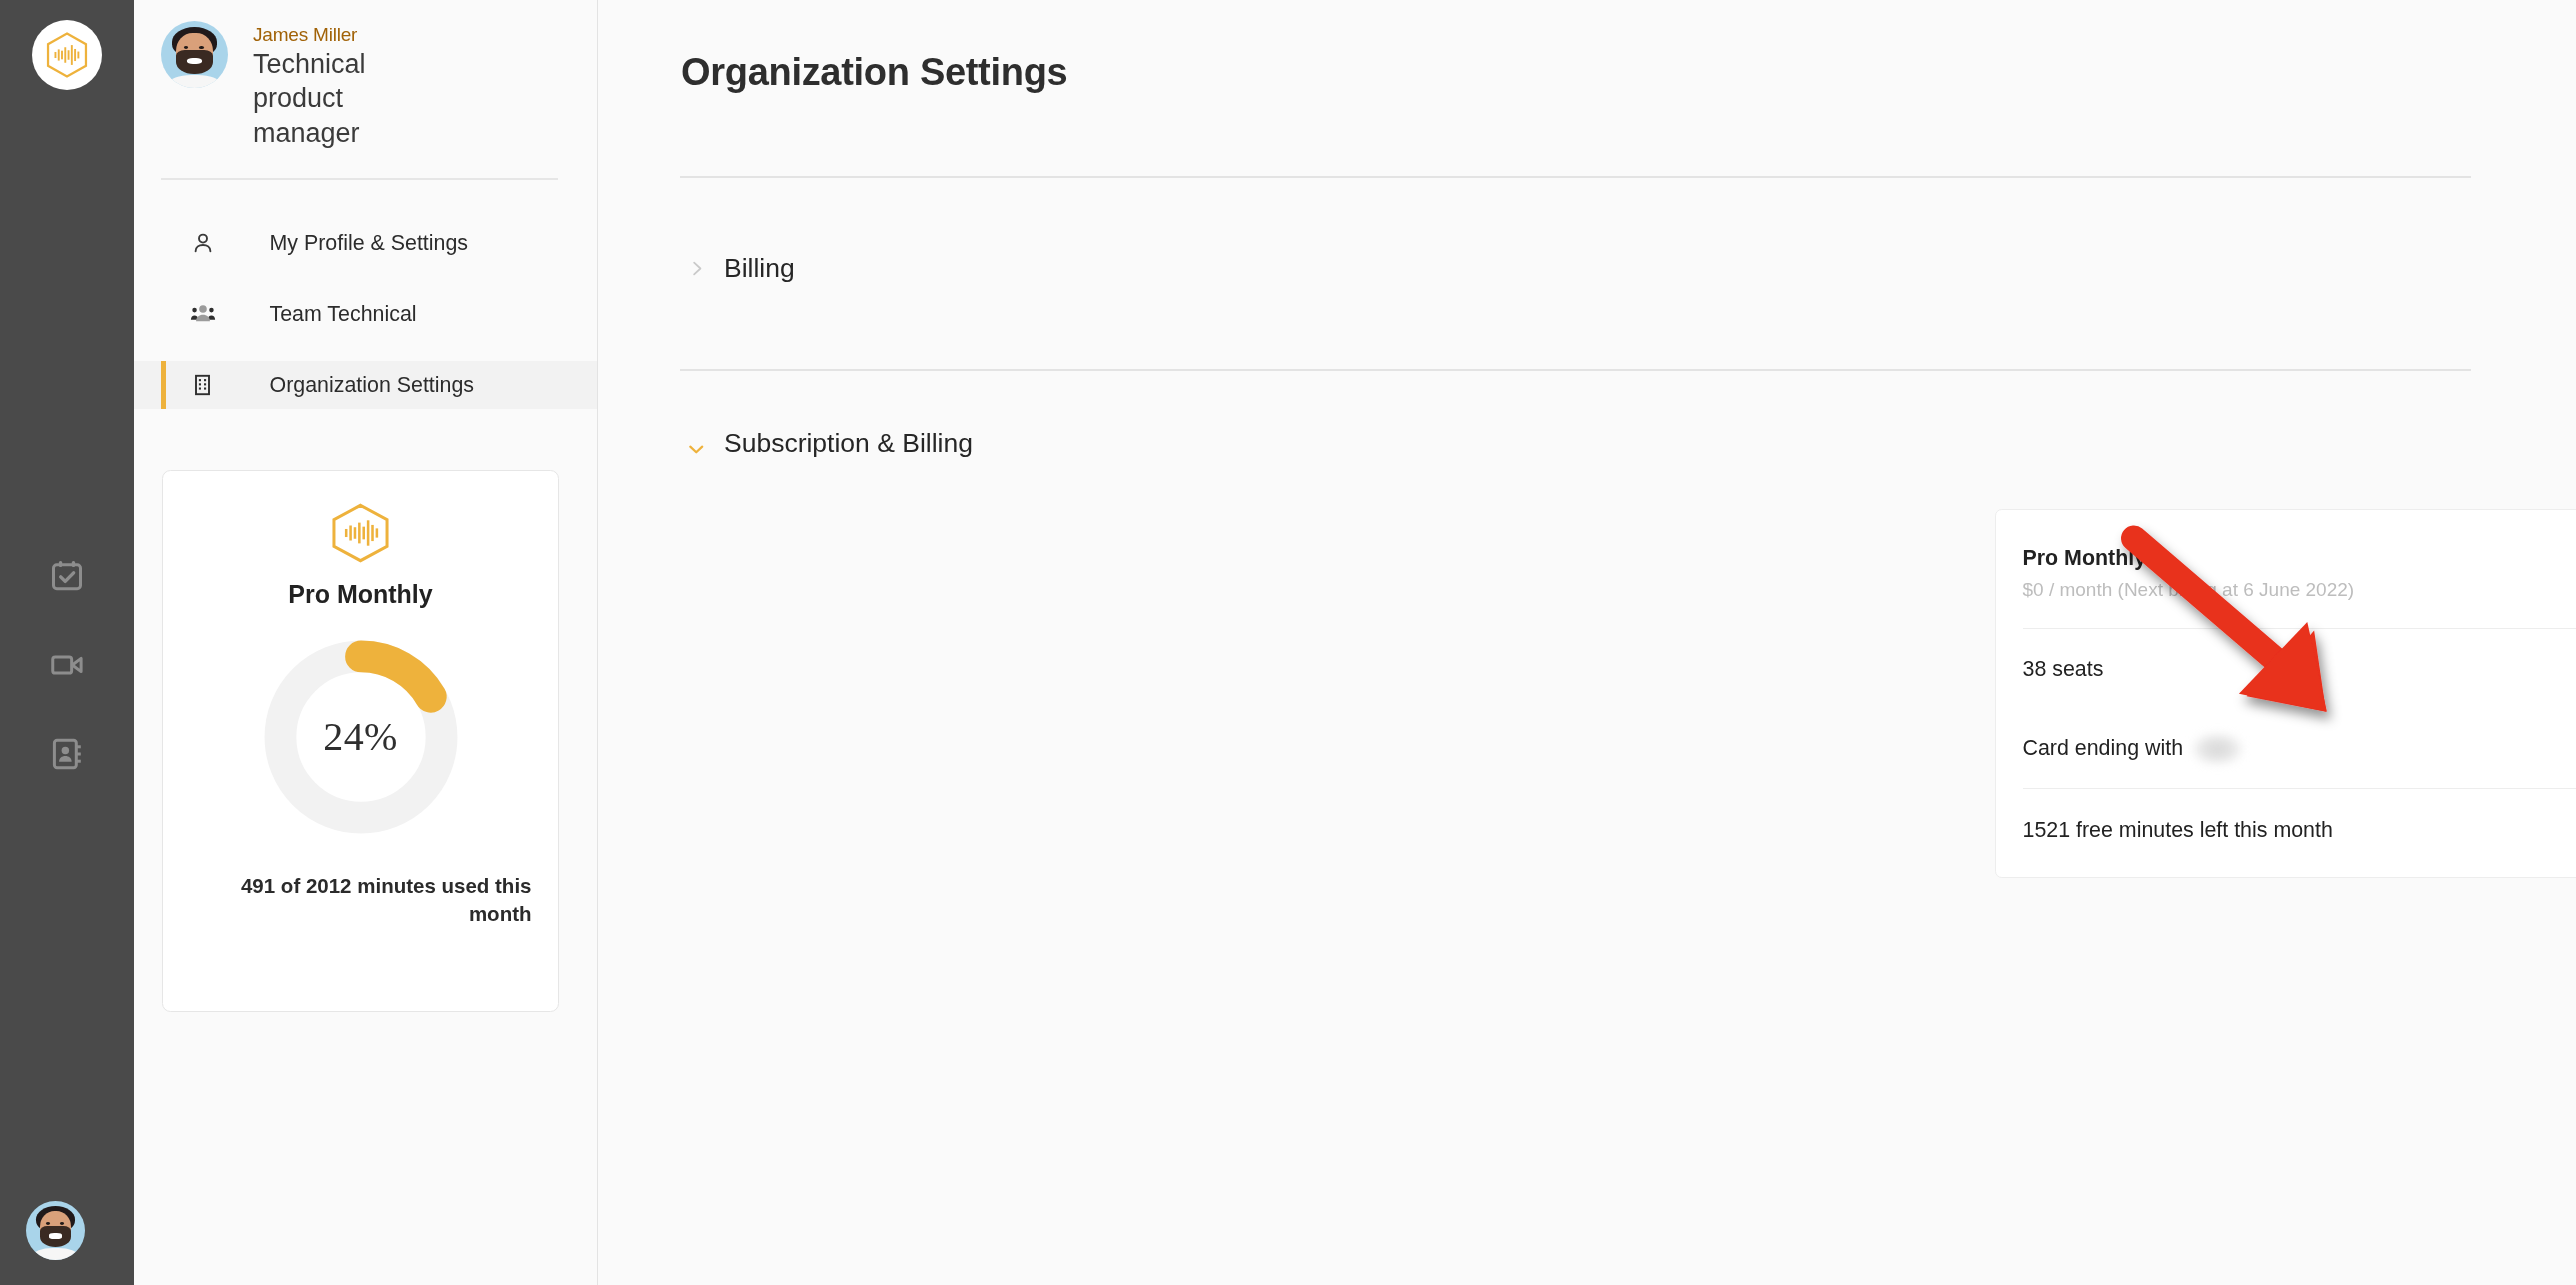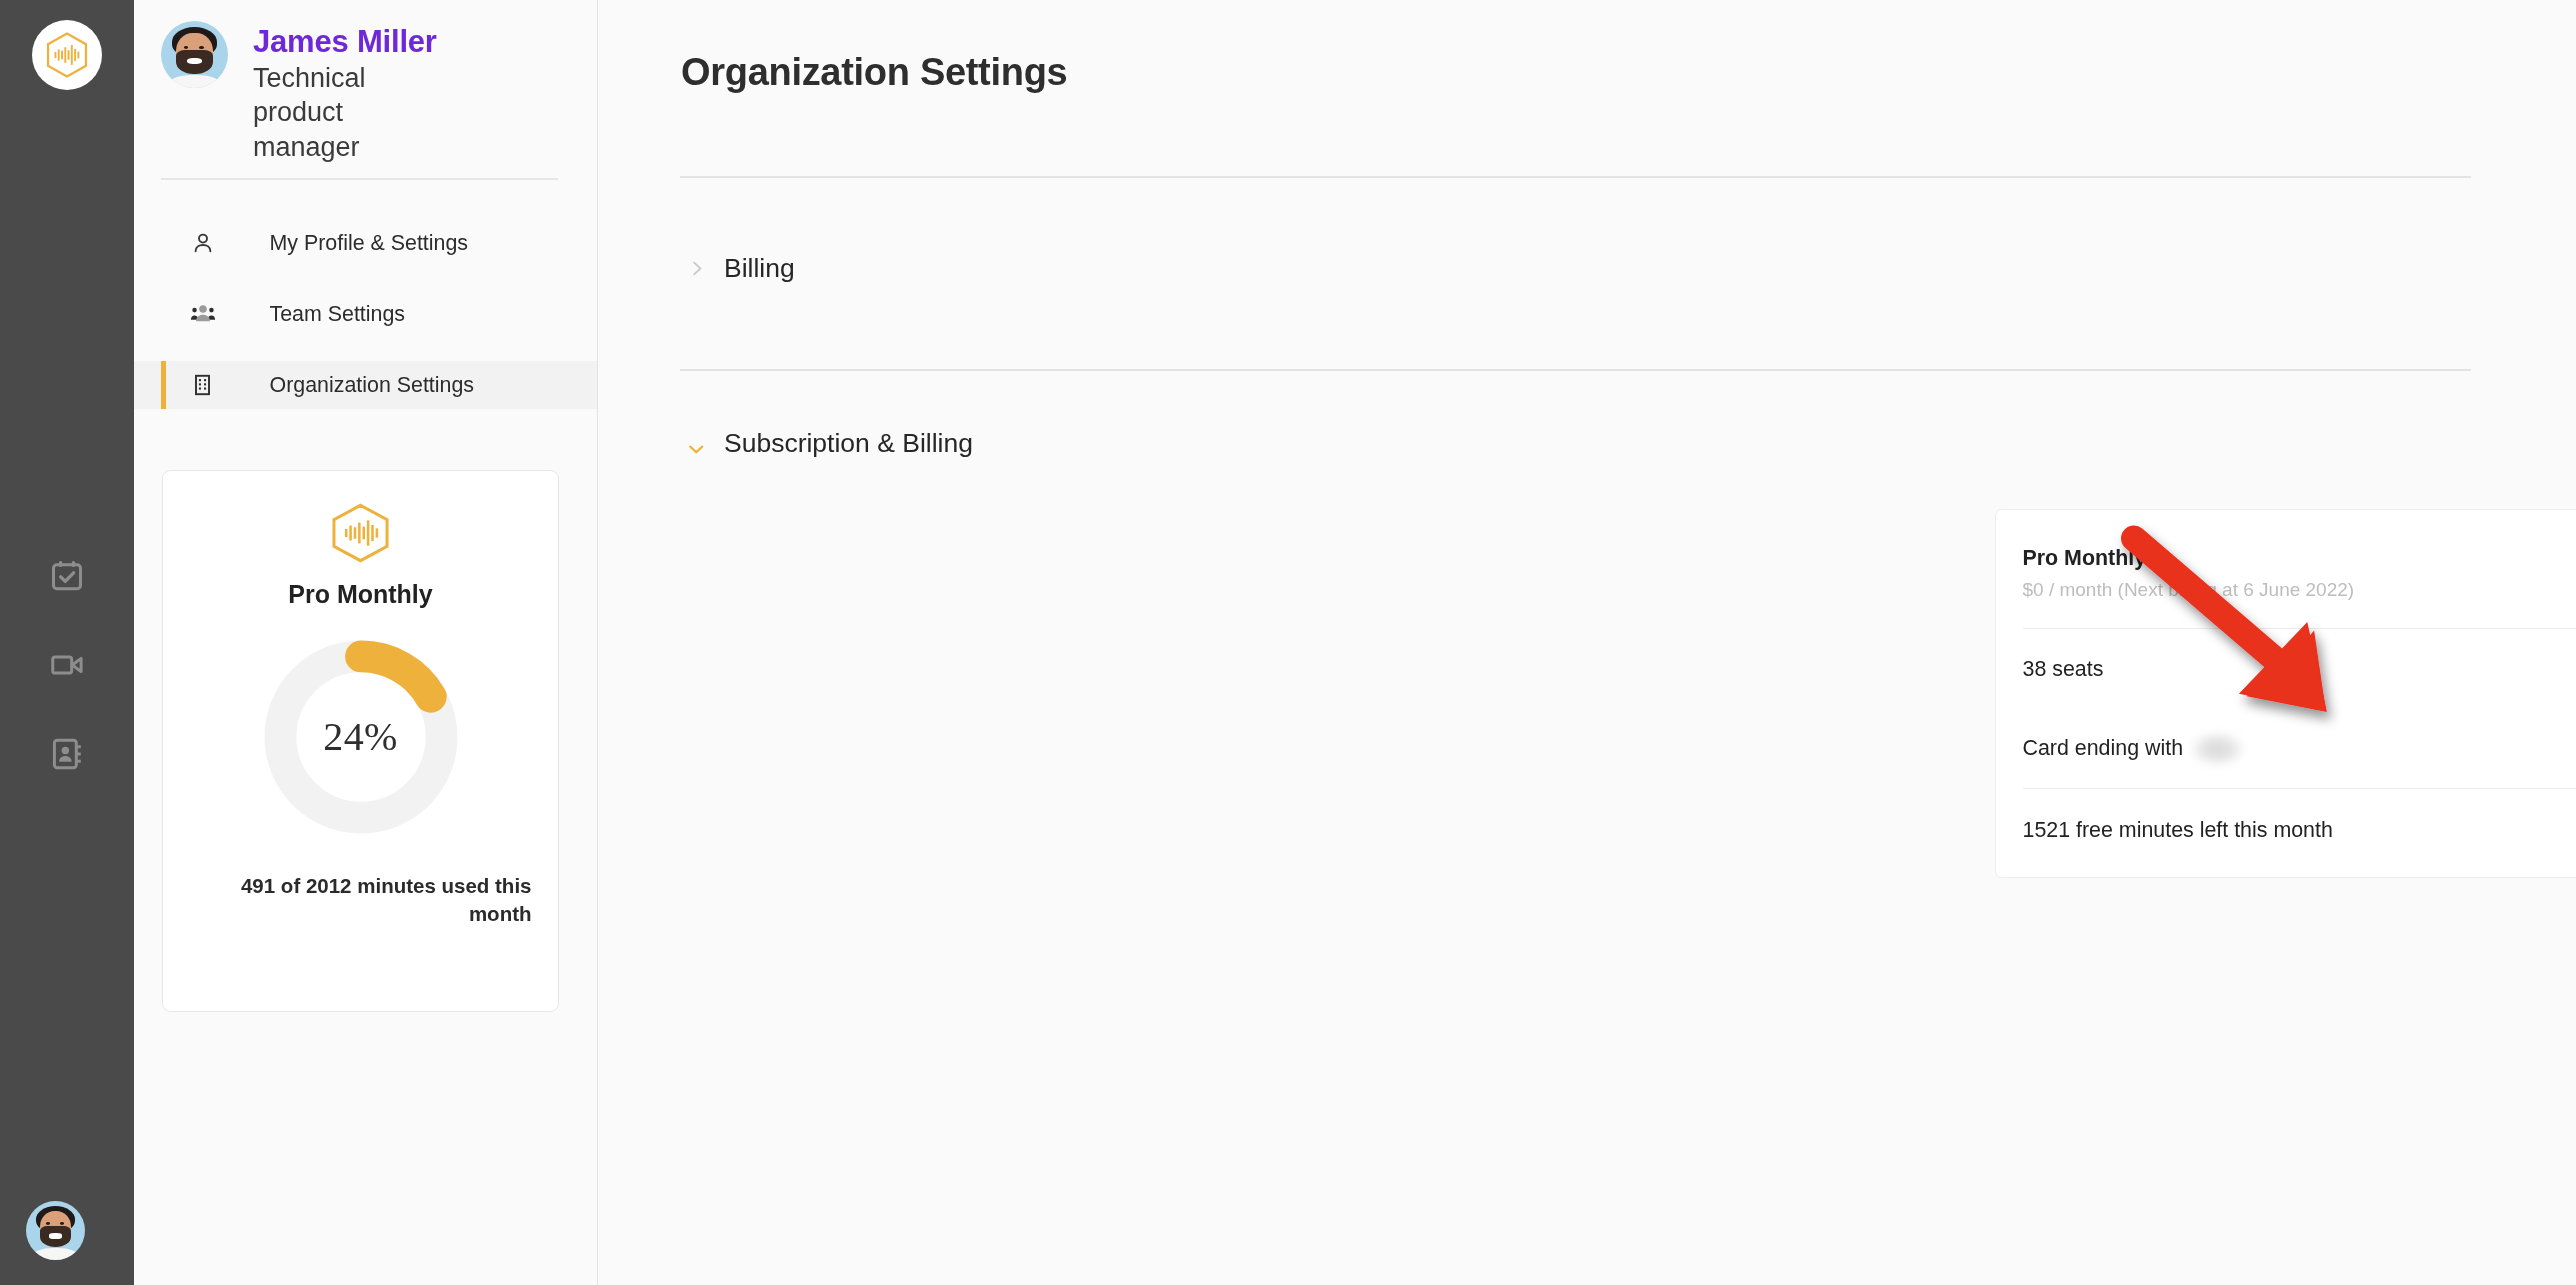--- a/index.html
+++ b/index.html
@@ -111,23 +111,23 @@
     align-items: flex-start;
   }
   .profile-avatar {
     width: 67px; height: 67px;
     border-radius: 50%;
     overflow: hidden;
     flex: none;
   }
   .profile-text { margin-left: 25px; padding-top: 2.6px; }
   .profile-name {
-    font-size: 31px;
-    font-weight: bold;
-    color: #6d28d9;
+    font-size: 19px;
+    font-weight: normal;
+    color: #a16207;
     letter-spacing: -0.2px;
     line-height: 1.15;
   }
   .profile-role {
     font-size: 27px;
     color: #3b3b3b;
     line-height: 1.28;
     max-width: 188px;
     margin-top: 1px;
   }
@@ -416,21 +416,21 @@
       <span class="nav-icon">
         <svg width="26" height="26" viewBox="0 0 24 24">
           <circle cx="4.2" cy="8.4" r="2.1" fill="#2e2e2e"></circle>
           <circle cx="19.8" cy="8.4" r="2.1" fill="#2e2e2e"></circle>
           <path d="M0.8 17.4 c0-2.6 1.6-4 3.4-4 s3.4 1.4 3.4 4 Z" fill="#2e2e2e"></path>
           <path d="M16.4 17.4 c0-2.6 1.6-4 3.4-4 s3.4 1.4 3.4 4 Z" fill="#2e2e2e"></path>
           <circle cx="12" cy="7.4" r="3.5" fill="#9b9b9b"></circle>
           <path d="M5.6 18.6 c0-4 2.9-6 6.4-6 s6.4 2 6.4 6 Z" fill="#9b9b9b"></path>
         </svg>
       </span>
-      <span class="nav-label">Team Settings</span>
+      <span class="nav-label">Team Technical</span>
     </div>
 
     <div class="nav-item active">
       <span class="nav-icon">
         <svg width="24" height="24" viewBox="0 0 24 24">
           <rect x="5" y="2.8" width="13" height="18.4" fill="none" stroke="#2e2e2e" stroke-width="1.9"></rect>
           <g fill="#2e2e2e">
             <rect x="7.9" y="6.1" width="2.1" height="2.1"></rect>
             <rect x="13" y="6.1" width="2.1" height="2.1"></rect>
             <rect x="7.9" y="10.3" width="2.1" height="2.1"></rect>

